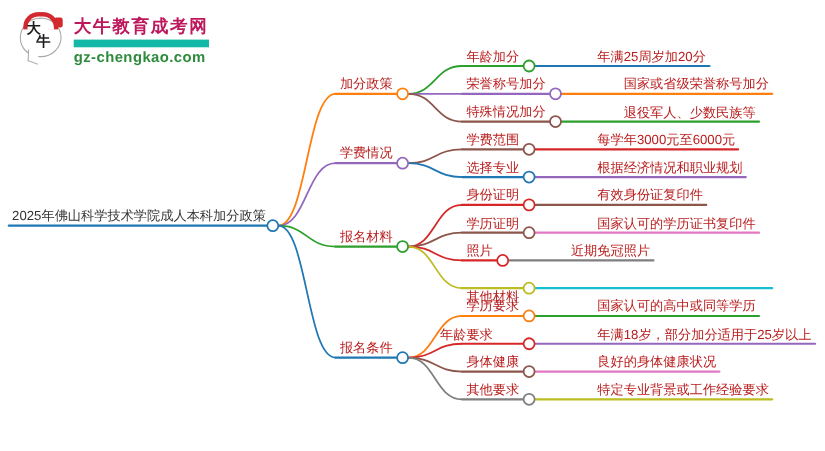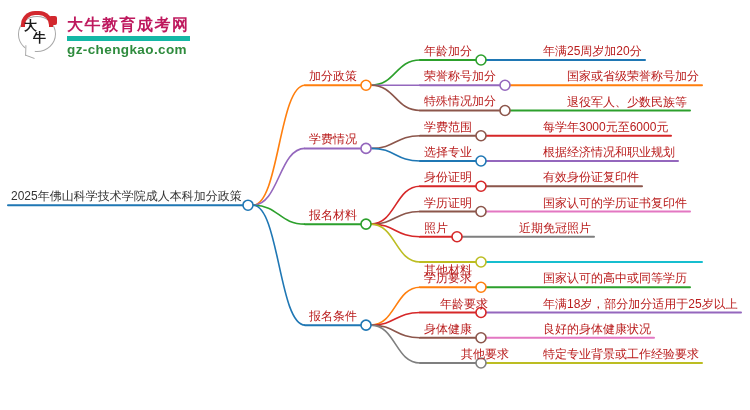--- a/index.html
+++ b/index.html
@@ -17,21 +17,21 @@
             border:4px solid #d2282e;border-bottom:none;border-radius:14px 14px 0 0;}
   .logo-seal{position:absolute;right:3px;top:3px;width:8px;height:9px;background:#d2282e;border-radius:2px;}
   .logo-han{position:absolute;left:6px;top:7px;width:26px;height:26px;color:#1c1c1c;
             font-family:"Liberation Serif","DejaVu Serif",serif;font-weight:bold;
             font-size:13px;line-height:12px;letter-spacing:0;}
   .logo-han span{display:block;}
   .logo-han span:last-child{margin-left:9px;}
   .logo-text{margin-left:7px;padding-top:3px;}
   .logo-title{color:#be185d;font-size:16px;font-weight:bold;letter-spacing:1.5px;line-height:18px;}
   .logo-sub{color:#2e8b3d;font-size:13.5px;font-weight:bold;letter-spacing:.4px;line-height:15px;
-            border-top:5px solid #14b8a6;margin-top:2px;padding-top:1px;}
+            border-top:7px solid #14b8a6;margin-top:2px;padding-top:1px;}
   
   #mindmap{position:absolute;inset:0;}
   #mm-svg{position:absolute;left:0;top:0;}
   .mm-label{position:absolute;height:16px;line-height:16px;font-size:12px;color:#b91c1c;
             white-space:nowrap;cursor:pointer;}
   .mm-label.root{color:#333;}
 </style>
 </head>
 <body>
 
@@ -140,21 +140,21 @@
       <div class="mm-label" style="left: 424px; top: 169.25px;">身份证明</div>
       <div class="mm-label" style="left: 543px; top: 169.25px;">有效身份证复印件</div>
       <div class="mm-label" style="left: 424px; top: 194.5px;">学历证明</div>
       <div class="mm-label" style="left: 543px; top: 194.5px;">国家认可的学历证书复印件</div>
       <div class="mm-label" style="left: 424px; top: 219.75px;">照片</div>
       <div class="mm-label" style="left: 519px; top: 219.75px;">近期免冠照片</div>
       <div class="mm-label" style="left: 424px; top: 262px;">其他材料</div>
       <div class="mm-label" style="left: 309px; top: 308.125px;">报名条件</div>
       <div class="mm-label" style="left: 424px; top: 270.25px;">学历要求</div>
       <div class="mm-label" style="left: 543px; top: 270.25px;">国家认可的高中或同等学历</div>
-      <div class="mm-label" style="left: 440px; top: 295.5px;">年龄要求</div>
+      <div class="mm-label" style="left: 400px; top: 295.5px;">年龄要求</div>
       <div class="mm-label" style="left: 543px; top: 295.5px;">年满18岁，部分加分适用于25岁以上</div>
       <div class="mm-label" style="left: 424px; top: 320.75px;">身体健康</div>
       <div class="mm-label" style="left: 543px; top: 320.75px;">良好的身体健康状况</div>
-      <div class="mm-label" style="left: 424px; top: 346px; margin-left: 37px;">其他要求</div>
+      <div class="mm-label" style="left: 424px; top: 346px;">其他要求</div>
       <div class="mm-label" style="left: 543px; top: 346px;">特定专业背景或工作经验要求</div>
     </div>
 
 </div>
 
 </body></html>

